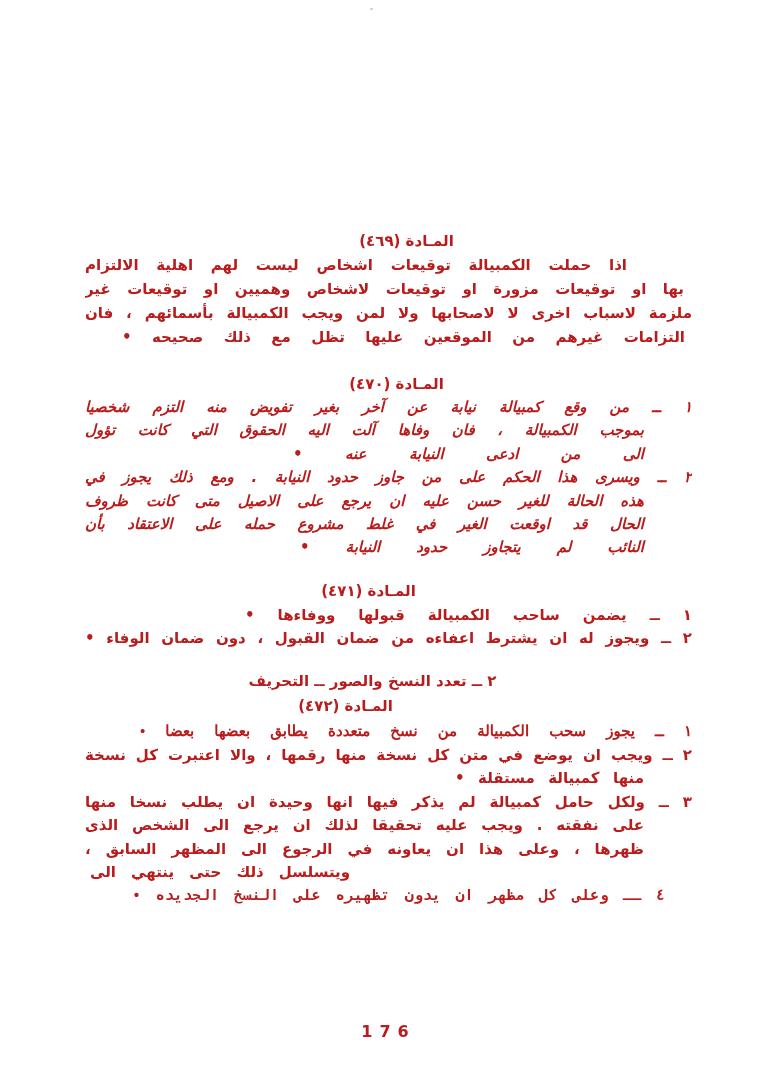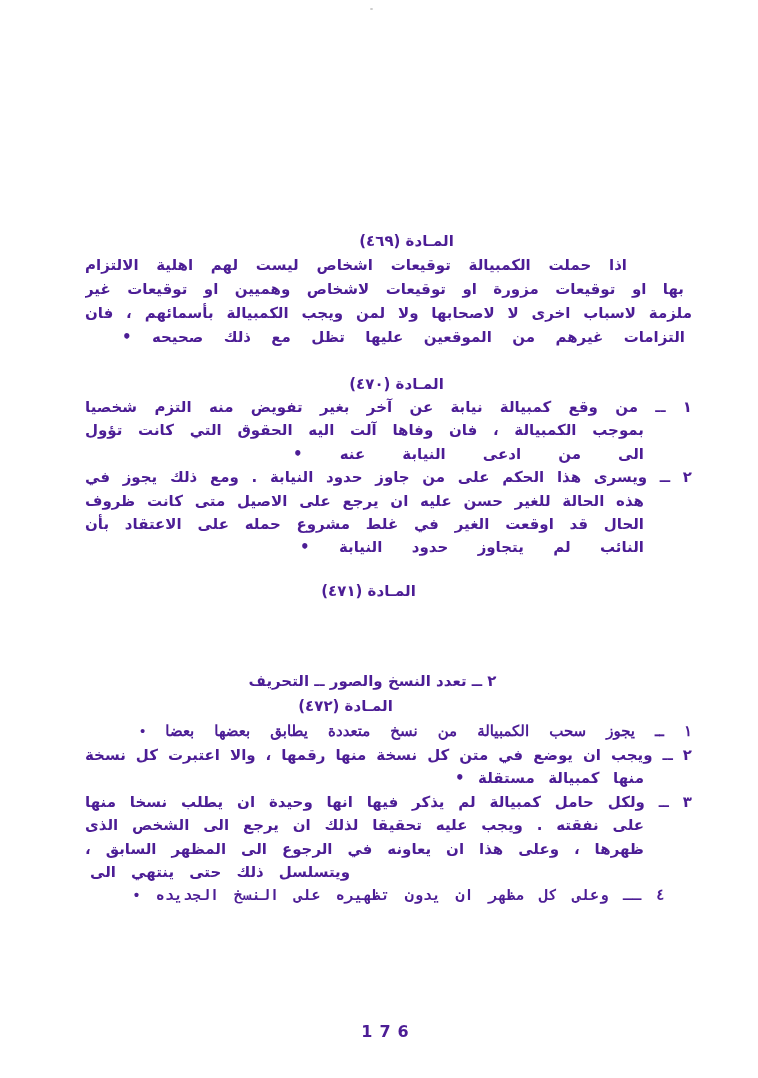--- a/index.html
+++ b/index.html
@@ -5,21 +5,21 @@
   html, body { margin: 0; padding: 0; background: #e8e8e8; }
   .page {
     position: relative;
     width: 758px;
     height: 1078px;
     margin: 0 auto;
     background: #ffffff;
     overflow: hidden;
     font-family: "DejaVu Sans", sans-serif;
     font-weight: bold;
-    color: #4c1d95;
+    color: #b91c1c;
     direction: rtl;
   }
   
   .blk {
     position: absolute;
     right: 66px;
     width: 607px;
   }
   .ln {
     text-align: justify;
@@ -49,21 +49,21 @@
   .speck {
     position: absolute;
     top: 8px;
     left: 370px;
     width: 3px;
     height: 2px;
     background: #c9c9c9;
     border-radius: 50%;
   }
   .b469 { top: 253px; } .b469 .ln { line-height: 24px; --lh: 24px; }
-  .b470 { top: 396px; } .b470 .ln { line-height: 23.4px; --lh: 23.4px; }
+  .b470 { top: 396px; } .b470 .ln { line-height: 23.4px; font-style: italic; --lh: 23.4px; }
   .b471 { top: 604px; } .b471 .ln { line-height: 23px; --lh: 23px; }
   .b472 { top: 720px; } .b472 .ln { line-height: 23.5px; --lh: 23.5px; }
 </style>
 </head>
 <body>
 
 <div class="page">
 
   <div class="speck"></div>
 
@@ -80,20 +80,24 @@
     <div class="ln">١ ــ من وقع كمبيالة نيابة عن آخر بغير تفويض منه التزم شخصيا</div>
     <div class="ln" style="padding-right:48px;">بموجب الكمبيالة ، فان وفاها آلت اليه الحقوق التي كانت تؤول</div>
     <div class="ln" style="padding-right:48px; padding-left:208px;">الى من ادعى النيابة عنه •</div>
     <div class="ln">٢ ــ ويسرى هذا الحكم على من جاوز حدود النيابة . ومع ذلك يجوز في</div>
     <div class="ln" style="padding-right:48px;">هذه الحالة للغير حسن عليه ان يرجع على الاصيل متى كانت ظروف</div>
     <div class="ln" style="padding-right:48px;">الحال قد اوقعت الغير في غلط مشروع حمله على الاعتقاد بأن</div>
     <div class="ln" style="padding-right:48px; padding-left:215px;">النائب لم يتجاوز حدود النيابة •</div>
   </div>
 
   <div class="heading" style="top:581px; transform:translateX(-20px);">المـادة (٤٧١)</div>
+  <div class="blk b471">
+    <div class="ln" style="padding-left:160px;">١ ــ يضمن ساحب الكمبيالة قبولها ووفاءها •</div>
+    <div class="ln">٢ ــ ويجوز له ان يشترط اعفاءه من ضمان القبول ، دون ضمان الوفاء •</div>
+  </div>
 
   <div class="heading" style="top:671px; transform:translateX(-16px);">٢ ــ تعدد النسخ والصور ــ التحريف</div>
 
   <div class="heading" style="top:696px; transform:translateX(-43px);">المـادة (٤٧٢)</div>
   <div class="blk b472">
     <div class="ln" style="padding-left:55px;font-family:Liberation Serif, serif;">١ ــ يجوز سحب الكمبيالة من نسخ متعددة يطابق بعضها بعضا •</div>
     <div class="ln">٢ ــ ويجب ان يوضع في متن كل نسخة منها رقمها ، والا اعتبرت كل نسخة</div>
     <div class="ln" style="padding-right:48px; padding-left:370px;">منها كمبيالة مستقلة •</div>
     <div class="ln">٣ ــ ولكل حامل كمبيالة لم يذكر فيها انها وحيدة ان يطلب نسخا منها</div>
     <div class="ln" style="padding-right:48px;">على نفقته . ويجب عليه تحقيقا لذلك ان يرجع الى الشخص الذى</div>

